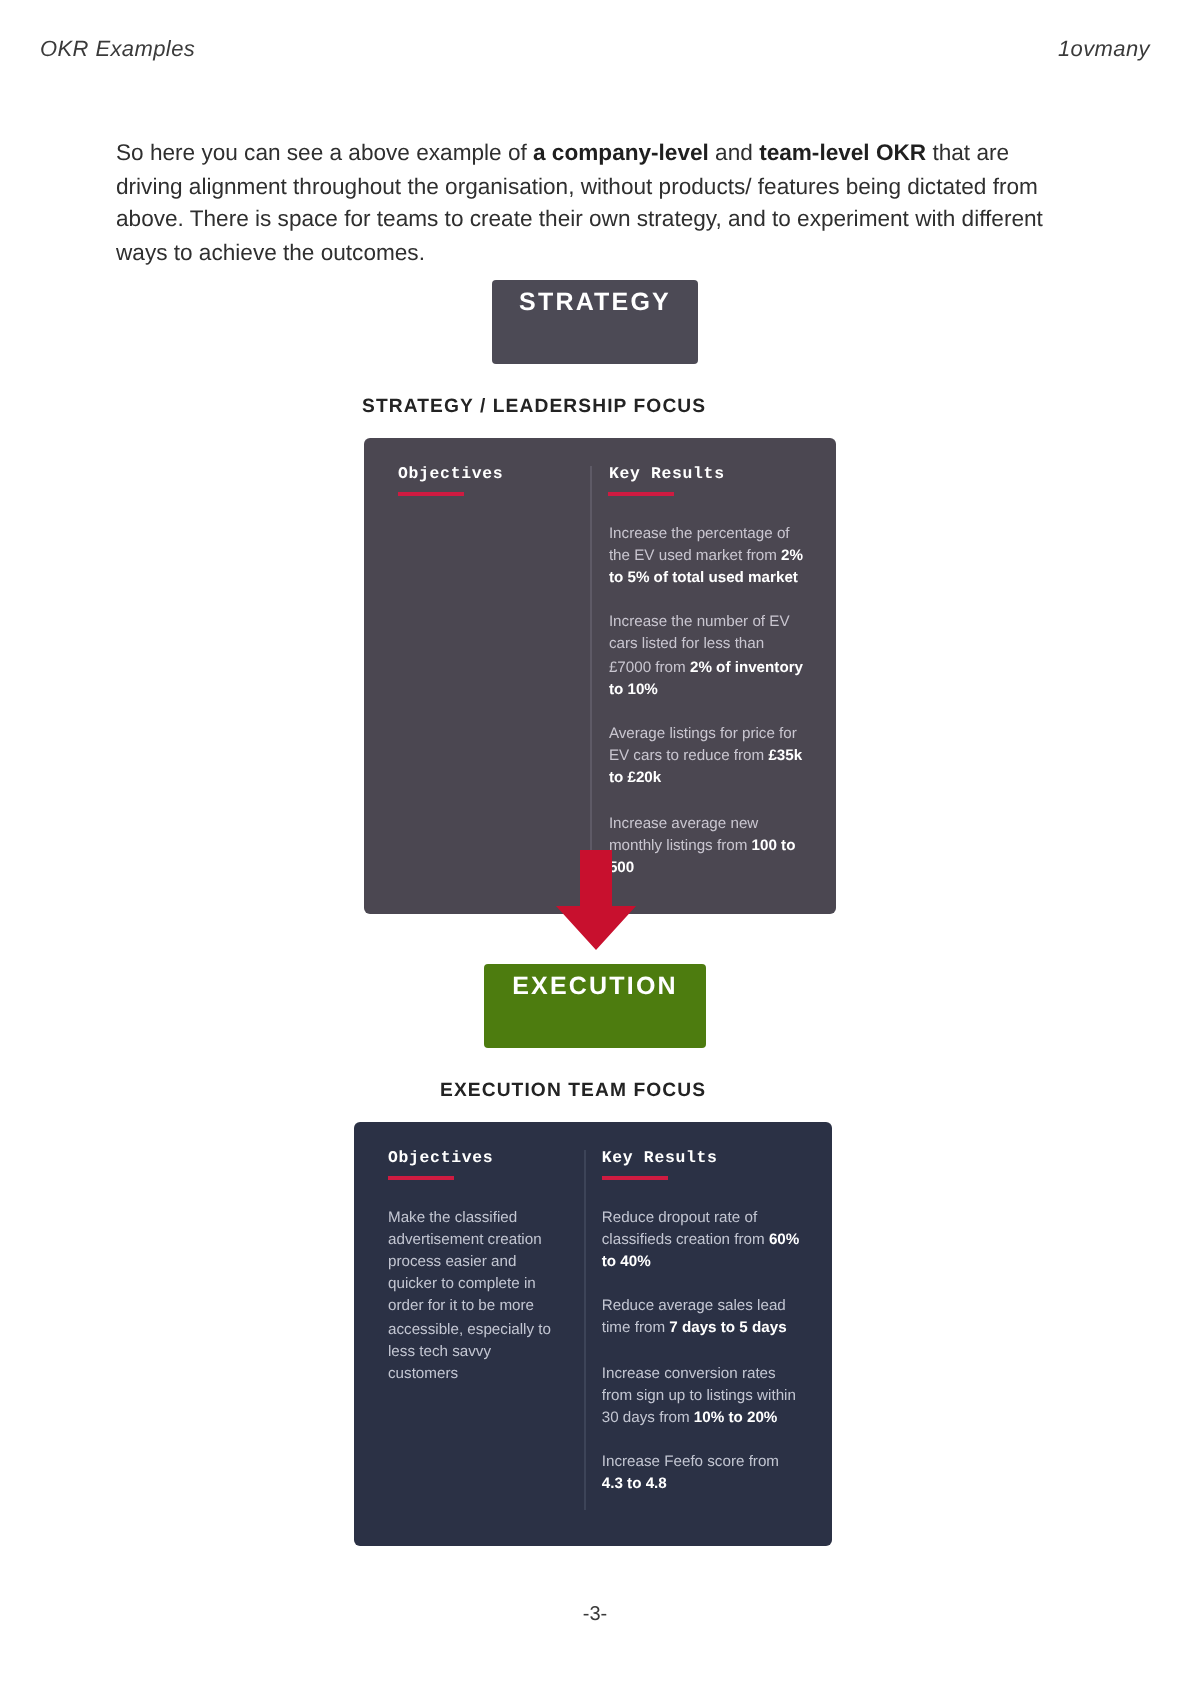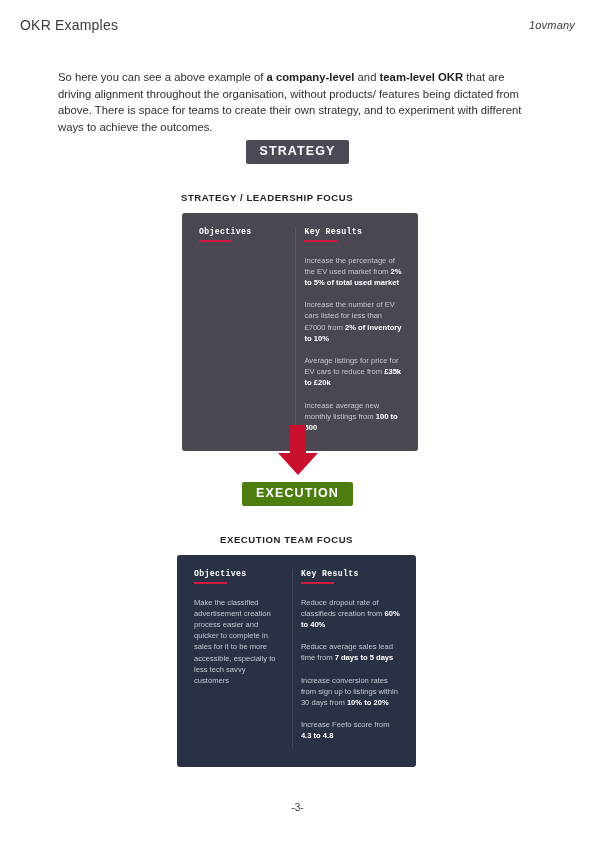--- a/index.html
+++ b/index.html
@@ -22,21 +22,22 @@
     position: absolute;
     top: 16px;
     left: 20px;
     right: 20px;
     height: 18px;
     display: flex;
     align-items: center;
     justify-content: space-between;
   }
   .header-title {
-    font-size: 14px;
+    font-size: 11px;
+    font-style: italic;
     color: #3a3a3a;
     letter-spacing: 0.2px;
   }
   .header-logo {
     font-size: 11px;
     font-style: italic;
     color: #3a3a3a;
     letter-spacing: 0.2px;
   }
 
@@ -64,28 +65,28 @@
   .badge-row {
     display: flex;
     justify-content: center;
   }
   .badge {
     background: #4c4a55;
     color: #ffffff;
     font-size: 12.5px;
     font-weight: bold;
     letter-spacing: 1.1px;
-    padding: 5px 14px 6px;
+    padding: 5px 14px 24px;
     border-radius: 2px;
     line-height: 1;
   }
   .badge-dark { background: #4d7c0f; }
 
   .focus-label {
-    margin-top: 28px;
+    margin-top: 16px;
     font-size: 9.6px;
     font-weight: bold;
     letter-spacing: 0.55px;
     color: #232323;
   }
   .focus-label-strategy { margin-left: 181px; }
   .focus-label-execution { margin-left: 177px; padding-left: 43px; }
 
   
   .card {
@@ -220,21 +221,21 @@
 <div class="stage stage-execution">
   <div class="badge-row">
     <div class="badge badge-dark">EXECUTION</div>
   </div>
   <div class="focus-label focus-label-execution">EXECUTION TEAM FOCUS</div>
 
   <div class="card card-execution">
     <div class="col col-objectives">
       <div class="col-head">Objectives</div>
       <div class="col-rule"></div>
-      <div class="obj-text">Make the classified advertisement creation process easier and quicker to complete in sales for it to be more accessible, especially to less tech savvy customers</div>
+      <div class="obj-text">Make the classified advertisement creation process easier and quicker to complete in order for it to be more accessible, especially to less tech savvy customers</div>
     </div>
     <div class="col col-results">
       <div class="col-head">Key Results</div>
       <div class="col-rule"></div>
       <div id="execution-kr-list">
           <div class="kr-item"><span>Reduce dropout rate of classifieds creation from </span><b>60% to 40%</b></div>
           <div class="kr-item"><span>Reduce average sales lead time from </span><b>7 days to 5 days</b></div>
           <div class="kr-item"><span>Increase conversion rates from sign up to listings within 30 days from </span><b>10% to 20%</b></div>
           <div class="kr-item"><span>Increase Feefo score from </span><b>4.3 to 4.8</b></div>
         </div>

